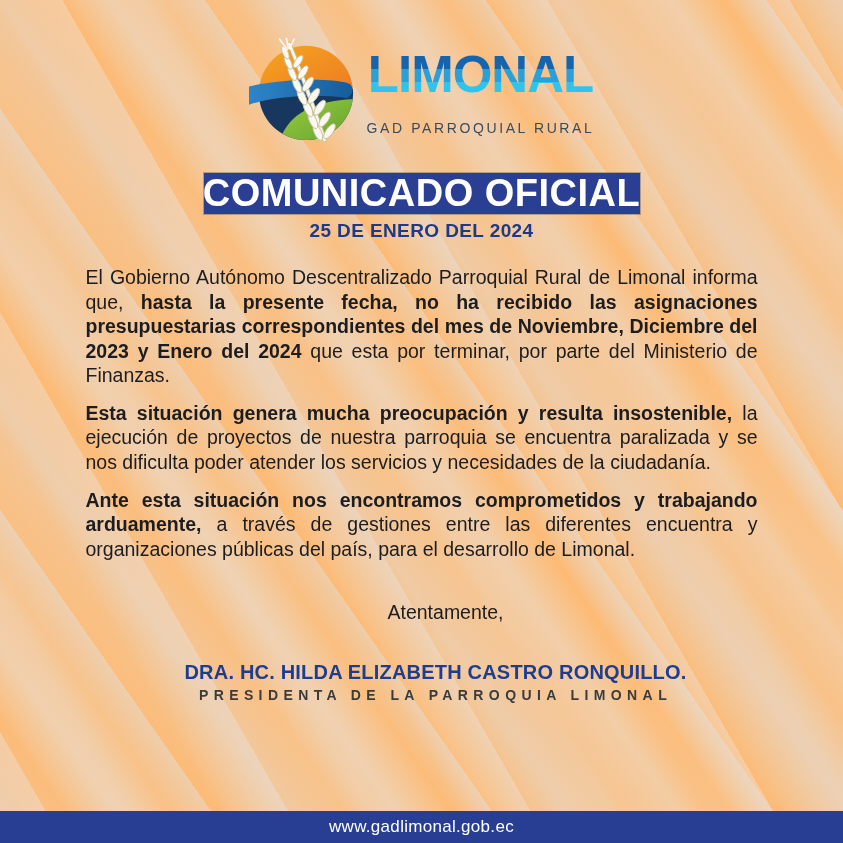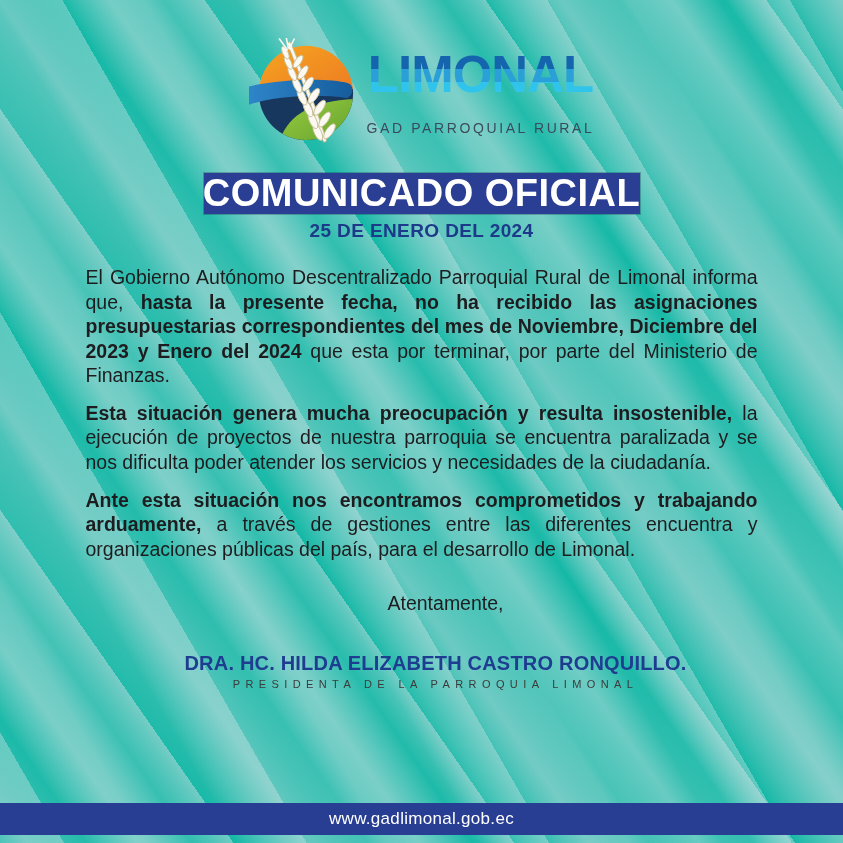--- a/index.html
+++ b/index.html
@@ -1,18 +1,18 @@
 <!DOCTYPE html>
 <html style="--banner_bg: #2A3F93; --footer_bg: #273E93; --heading_blue: #1D3A8A; --name_blue: #1E3D90; --body_text: #1D1D1F; --tagline: #3A4B5C; --signature_title: #3B3B3B; --brand_top: #1565AE; --brand_mid: #2B9FD8; --brand_low: #30C4EC; --emblem_orange: #F6A81F; --emblem_orange2: #ED7A23; --emblem_blue: #2F87CB; --emblem_blue2: #155C9C; --emblem_navy: #17375F; --emblem_green: #9ACD3E; --emblem_green2: #5F9E2F; --emblem_wheat: #FBF9F1; --emblem_wheat_stroke: #C9BF98;"><head>
 <meta charset="utf-8">
 <style>
   html,body{margin:0;padding:0;background:#ffffff;}
   .page{
     position:relative;width:843px;height:843px;overflow:hidden;
-    background:#14b8a6;font-family:"Liberation Sans",sans-serif;
+    background:#fdba74;font-family:"Liberation Sans",sans-serif;
   }
   
   .page::before{
     content:"";position:absolute;inset:-120px;z-index:0;pointer-events:none;
     background:
       repeating-linear-gradient(235deg,
         rgba(223,227,232,0.45) 0px, rgba(255,255,255,0) 34px,
         rgba(229,232,236,0.35) 78px, rgba(255,255,255,0) 120px,
         rgba(221,225,231,0.40) 168px, rgba(255,255,255,0) 230px),
       repeating-linear-gradient(240deg,
@@ -65,37 +65,37 @@
 
   
   .body-text{
     width:672px;margin:23px auto 0;
     font-size:19.5px;line-height:1.26;text-align:justify;
     color:var(--body_text);
   }
   .body-text p{margin:4px 0 13px 0;}
   .body-text b{font-weight:700;}
   .closing{
-    margin-top:31px;text-align:center;font-size:19.5px;color:var(--body_text);padding-left:48px;
+    margin-top:40px;text-align:center;font-size:19.5px;color:var(--body_text);padding-left:48px;
   }
 
   
   .signature{margin-top:37px;text-align:center;padding-left:28px;}
   .sig-name{
     font-size:20px;font-weight:700;letter-spacing:0.2px;
     color:var(--name_blue);white-space:nowrap;
   }
   .sig-title{
-    margin-top:3px;font-size:11px;font-weight:400;letter-spacing:5.4px;
+    margin-top:3px;font-size:14px;font-weight:700;letter-spacing:5.4px;
     color:var(--signature_title);white-space:nowrap;
   }
 
   
   .footer-bar{
-    position:absolute;left:0;right:0;bottom:8px;height:32px;z-index:2;
+    position:absolute;left:0;right:0;bottom:0;height:32px;z-index:2;
     background:var(--footer_bg);
     display:flex;align-items:center;justify-content:center;
   }
   .footer-site{color:#ffffff;font-size:17px;letter-spacing:0.3px;}
 </style>
 </head>
 <body>
 
 <div class="page">
   <div class="content">

